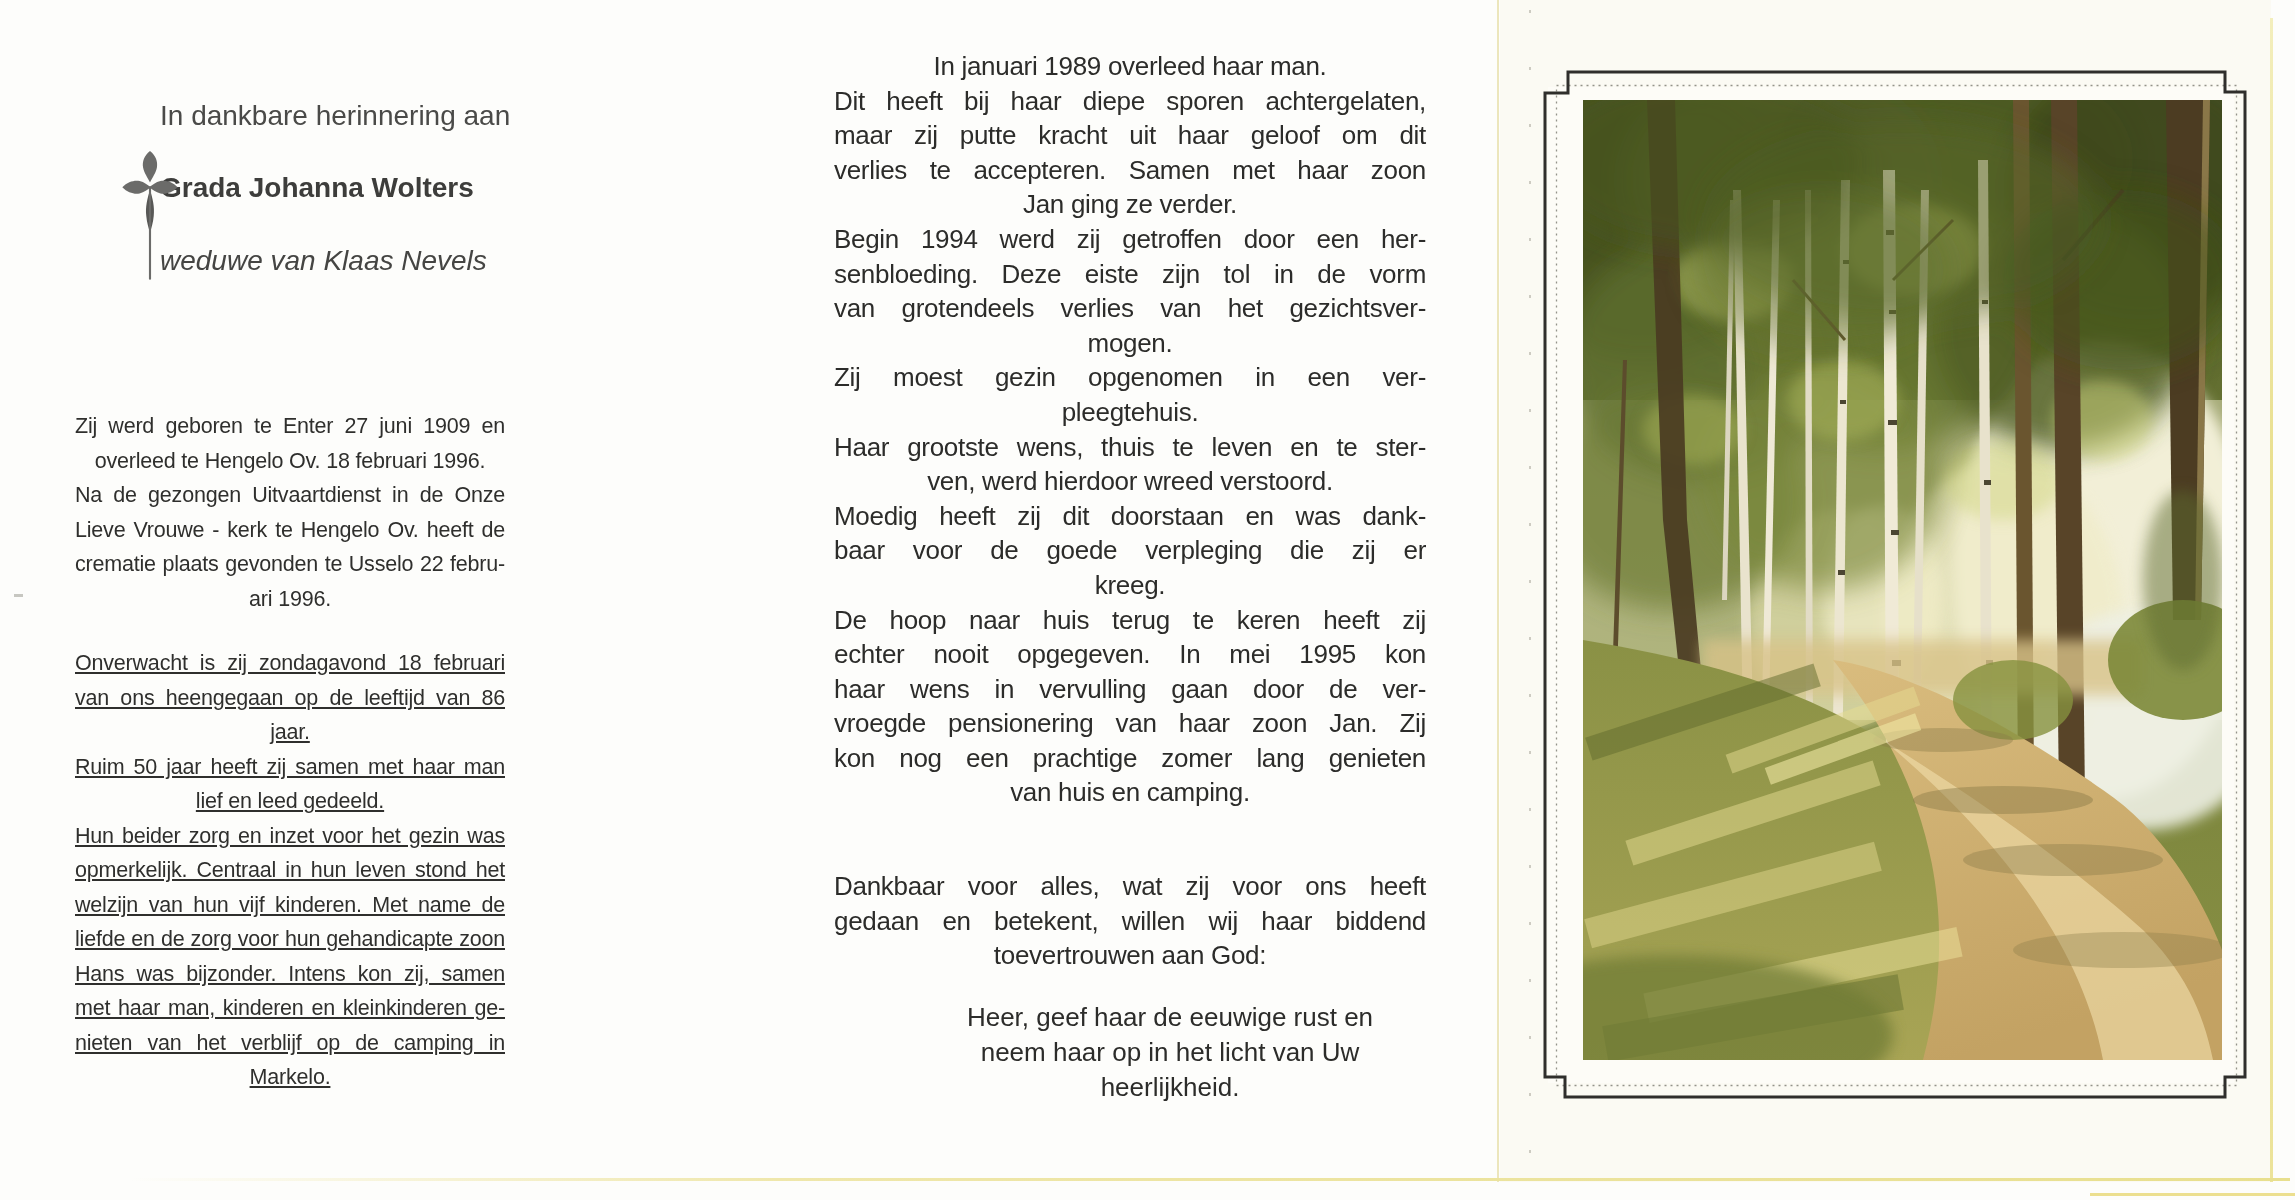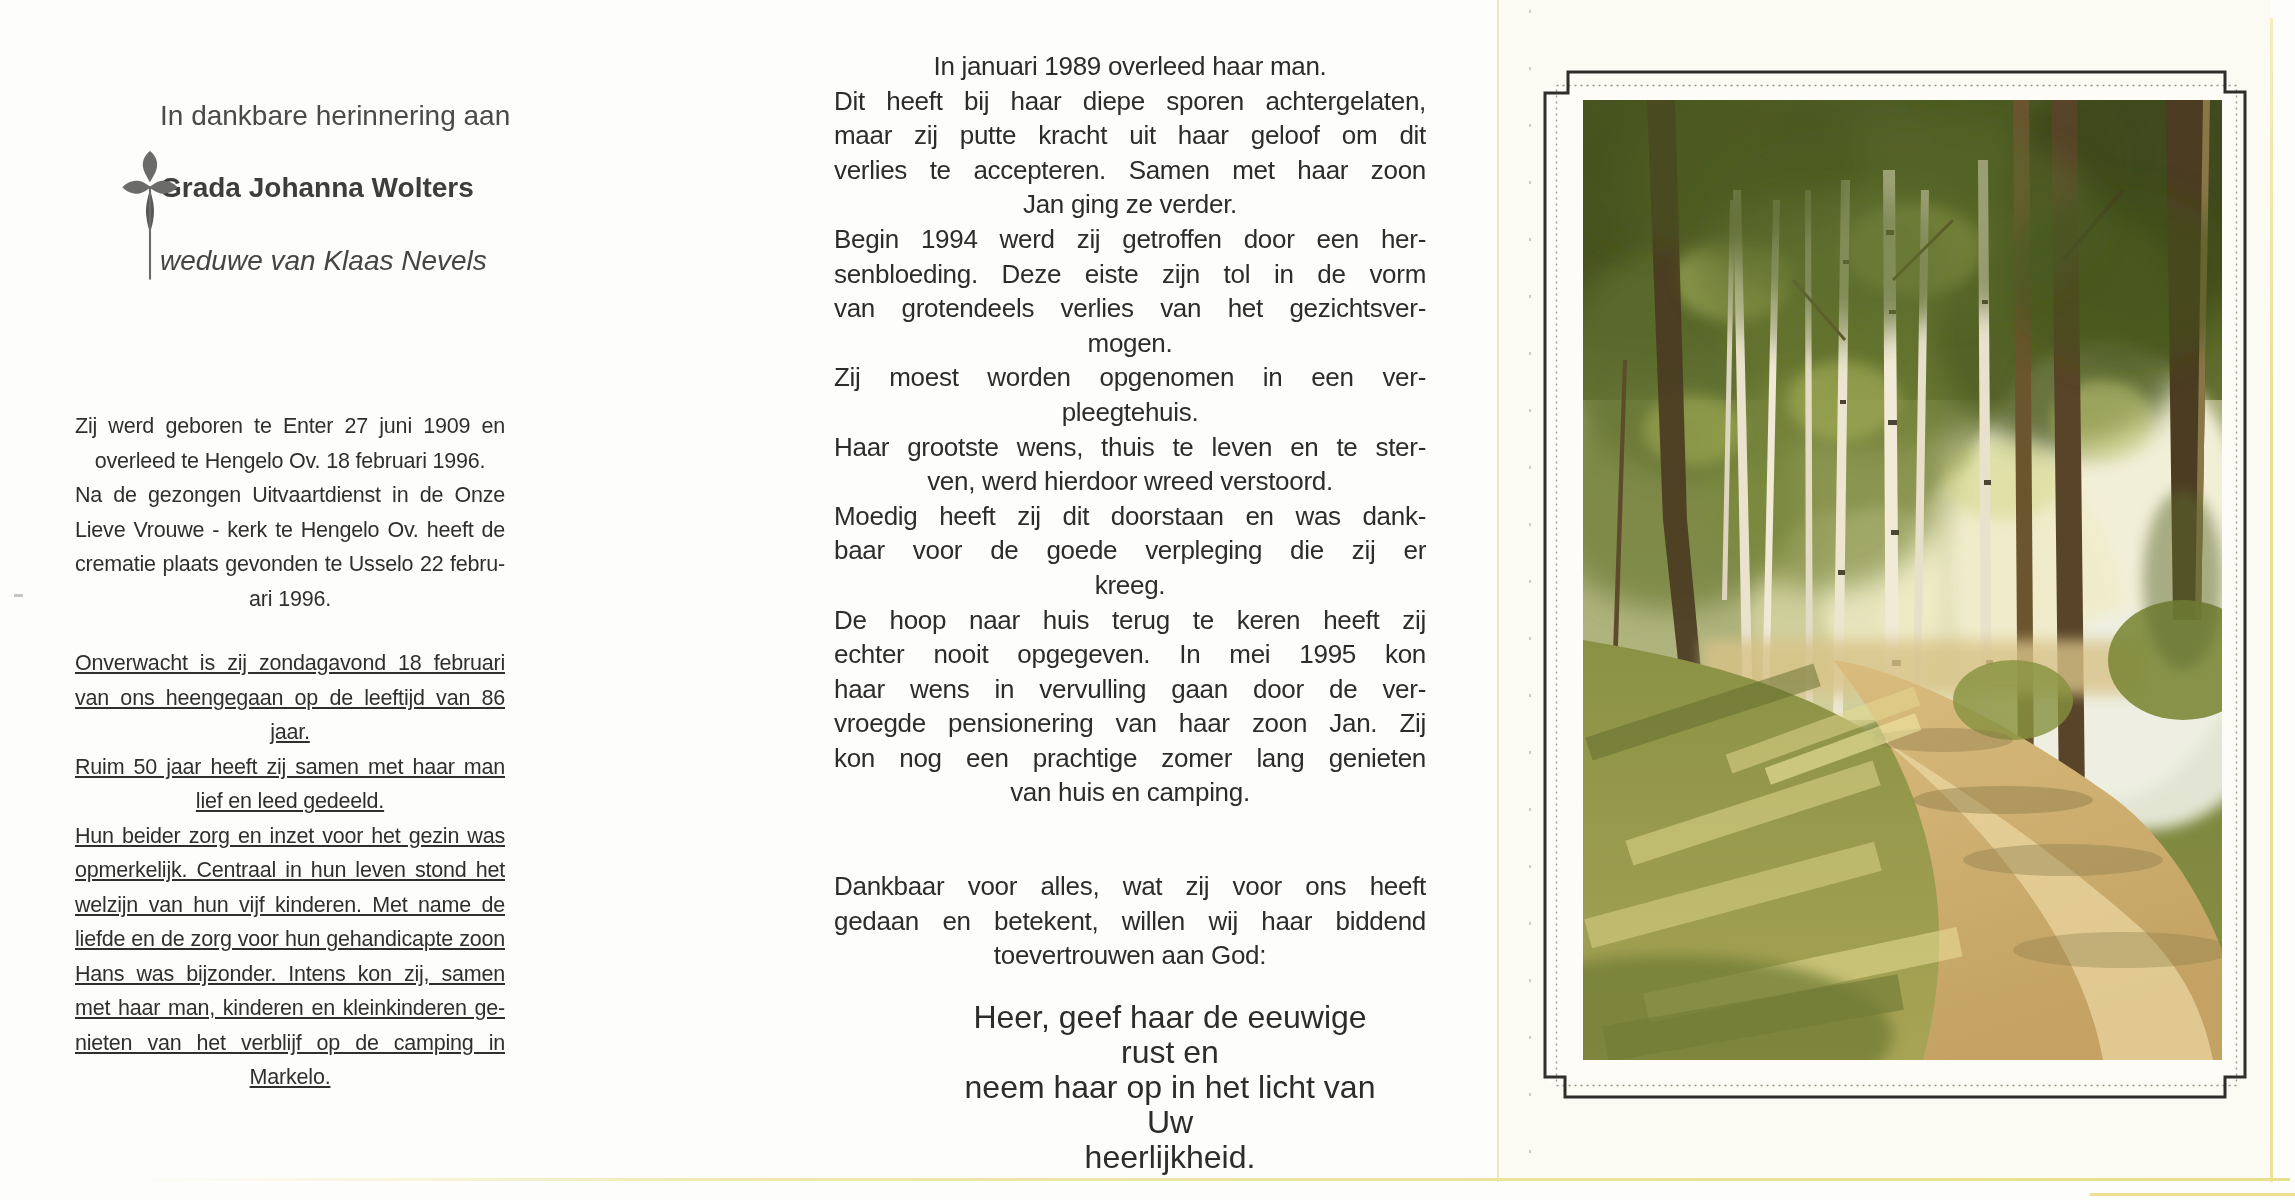--- a/index.html
+++ b/index.html
@@ -7,21 +7,21 @@
           font-family:"Liberation Sans", sans-serif;}
   
   .hdr{position:absolute;left:160px;width:520px;text-align:left;color:#4a4a48;}
   .hdr-intro{top:100px;font-size:28px;}
   .hdr-name{top:172px;font-size:28px;font-weight:bold;color:#3d3d3b;}
   .hdr-sub{top:245px;font-size:28px;color:#454543;font-style:italic;}
   .leftblock{position:absolute;left:75px;width:430px;color:#2f2f2d;font-size:21.5px;
              line-height:34.5px;letter-spacing:-0.2px;}
   .midblock{position:absolute;left:834px;width:592px;color:#2c2c2a;font-size:26px;
             line-height:34.6px;letter-spacing:-0.3px;}
-  .prayer{position:absolute;left:950px;top:1000px;width:440px;color:#2c2c2a;font-size:32px;
+  .prayer{position:absolute;left:950px;top:1000px;width:440px;color:#2c2c2a;font-size:26px;
           line-height:35px;}
   .ln{text-align:center;}
   .ln.j{text-align:justify;text-align-last:justify;}
   
   .right-page{position:absolute;left:1500px;top:0;width:771px;height:1182px;background:#fbfaf3;}
   .fold-line{position:absolute;left:1497px;top:0;width:2px;height:1182px;background:#ece6bc;}
   .speck-column{position:absolute;left:1529px;top:10px;width:2px;height:1150px;opacity:.55;
     background:repeating-linear-gradient(#a8a59a 0 3px, transparent 3px 57px);}
   .edge-right{position:absolute;left:2270px;top:18px;width:3px;height:1164px;
     background:linear-gradient(#f3eebc, #e9df8e 40%, #ece39a);}
@@ -96,21 +96,21 @@
         <div class="ln j">verlies te accepteren. Samen met haar zoon</div>
         <div class="ln">Jan ging ze verder.</div>
       </div>
     <div>
         <div class="ln j">Begin 1994 werd zij getroffen door een her-</div>
         <div class="ln j">senbloeding. Deze eiste zijn tol in de vorm</div>
         <div class="ln j">van grotendeels verlies van het gezichtsver-</div>
         <div class="ln">mogen.</div>
       </div>
     <div>
-        <div class="ln j">Zij moest worden opgenomen in een ver-</div>
+        <div class="ln j">Zij moest gezin opgenomen in een ver-</div>
         <div class="ln">pleegtehuis.</div>
       </div>
     <div>
         <div class="ln j">Haar grootste wens, thuis te leven en te ster-</div>
         <div class="ln">ven, werd hierdoor wreed verstoord.</div>
       </div>
     <div>
         <div class="ln j">Moedig heeft zij dit doorstaan en was dank-</div>
         <div class="ln j">baar voor de goede verpleging die zij er</div>
         <div class="ln">kreeg.</div>

